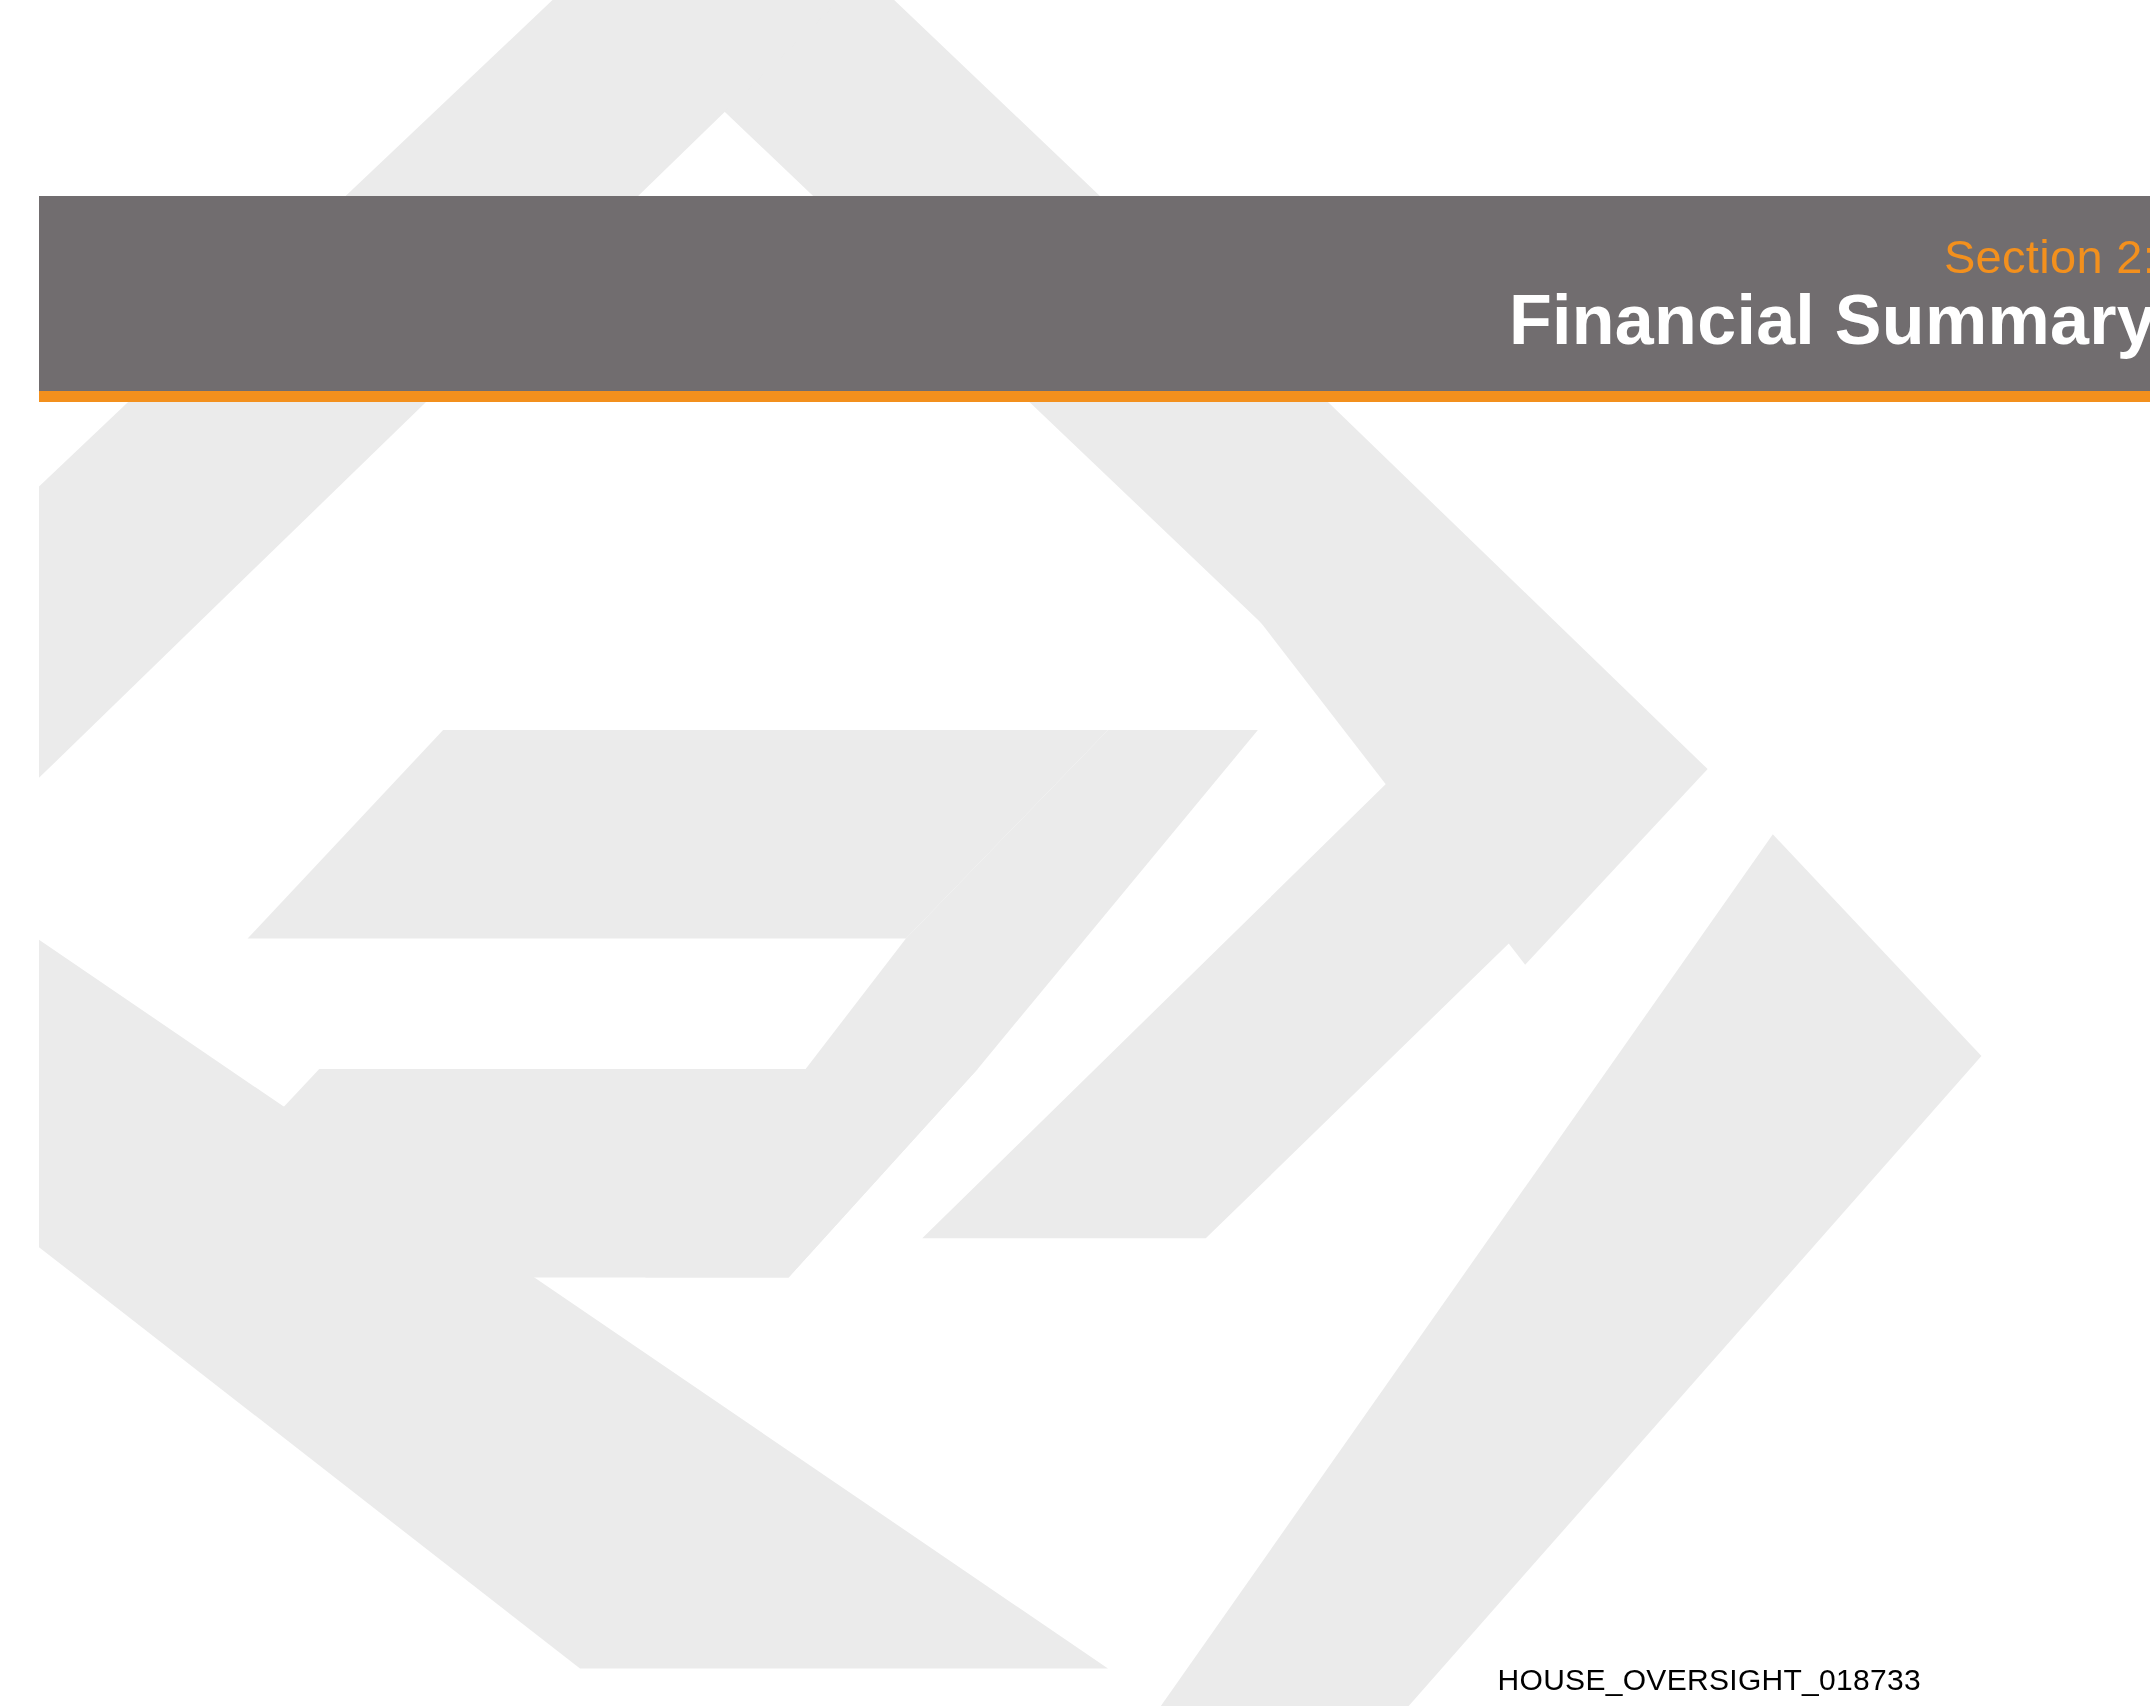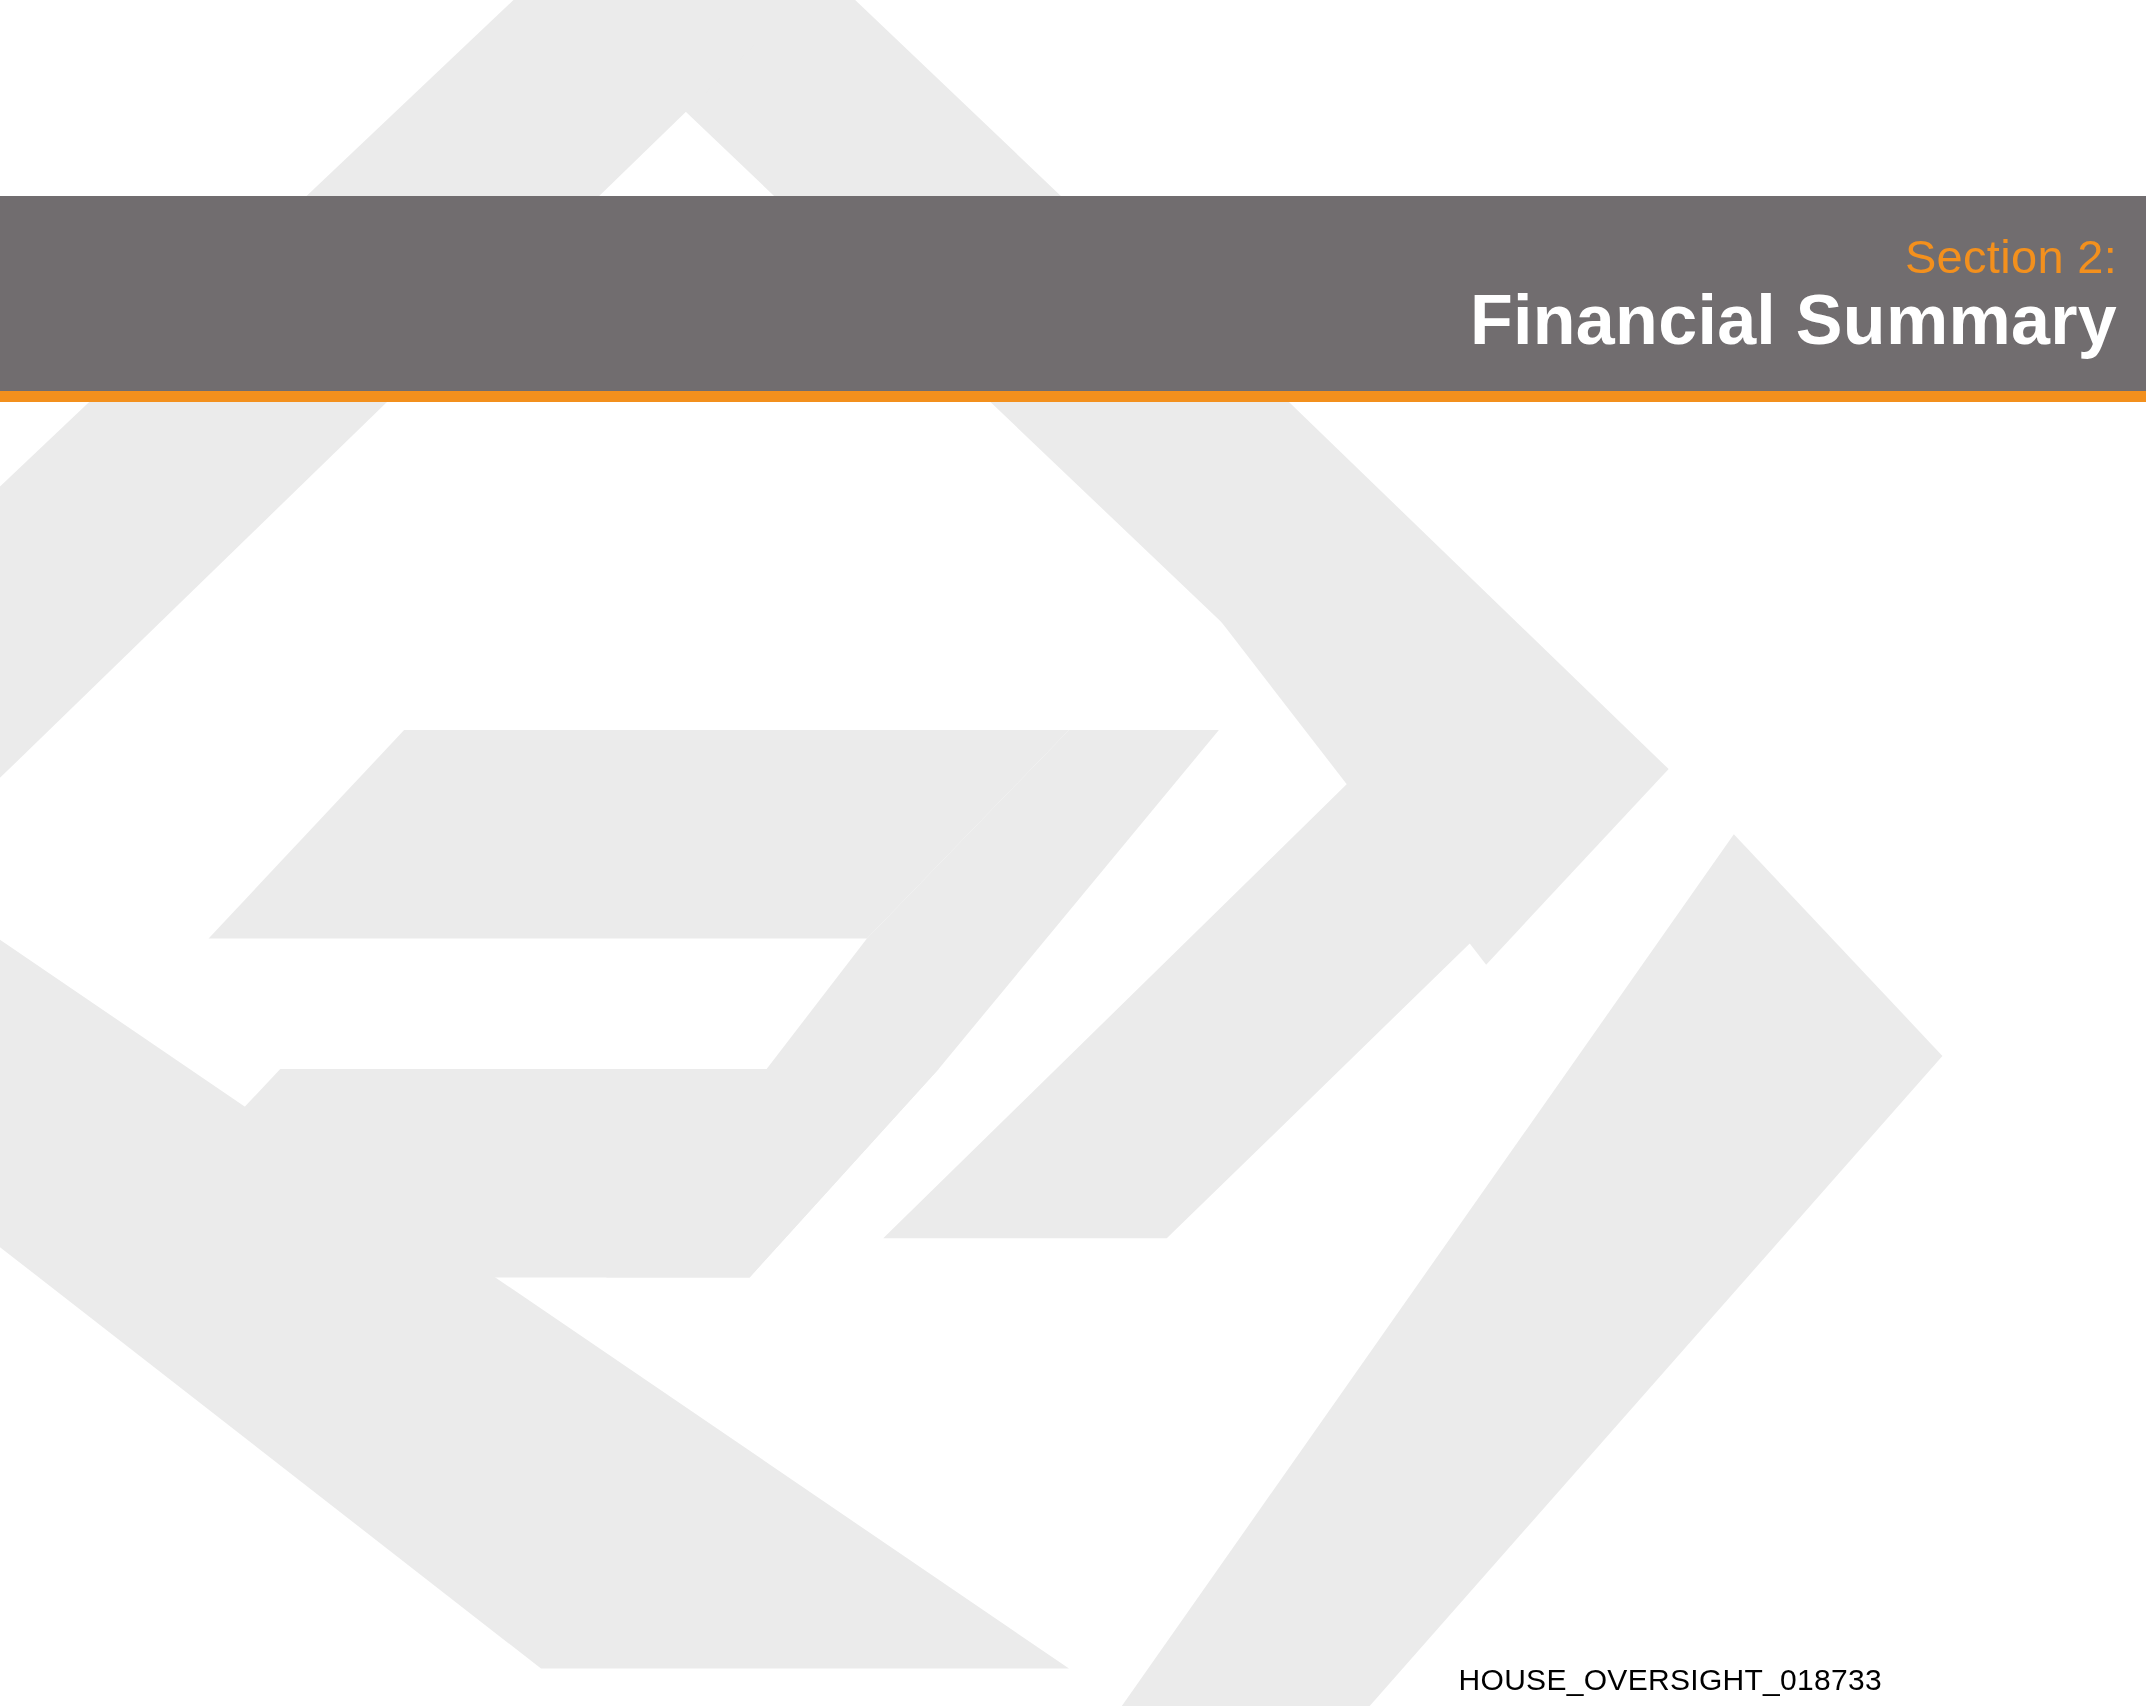--- a/index.html
+++ b/index.html
@@ -16,20 +16,21 @@
     font-family: "Liberation Sans", sans-serif;
   }
 
   
   #slide {
     position: absolute;
     inset: 0;
     width: 1889px;
     height: 1707px;
     background: #ffffff;
+    margin-left: 39px;
   }
 
   
   #watermark {
     position: absolute;
     left: 0;
     top: 0;
     width: 2151px;
     height: 1707px;
     pointer-events: none;

